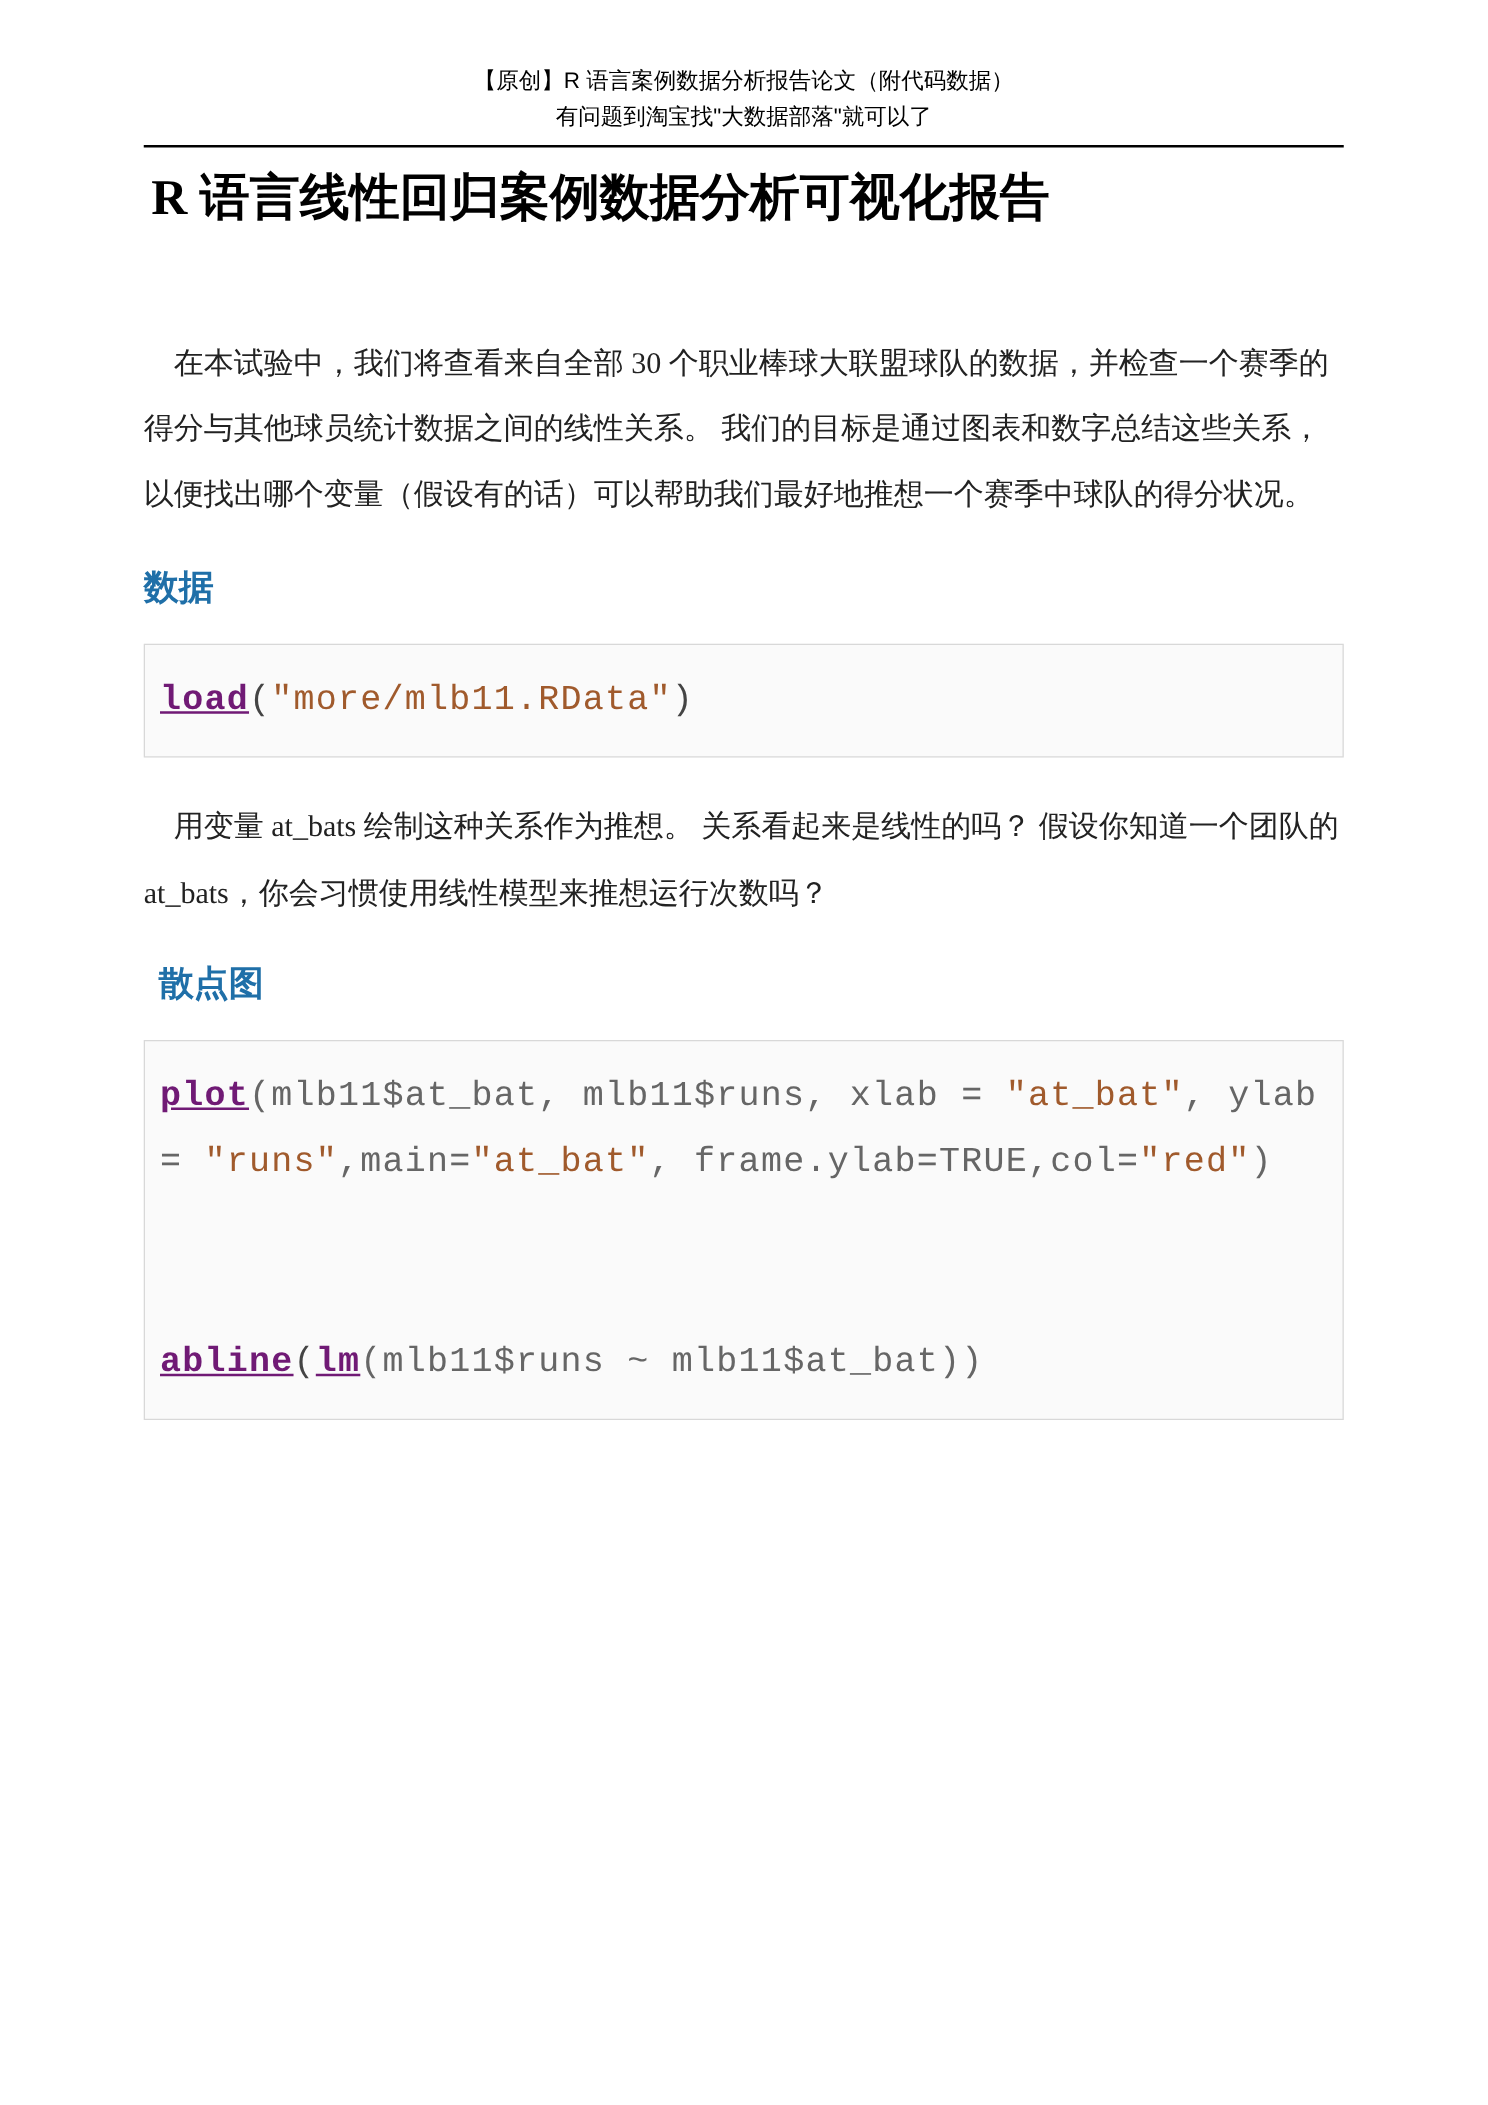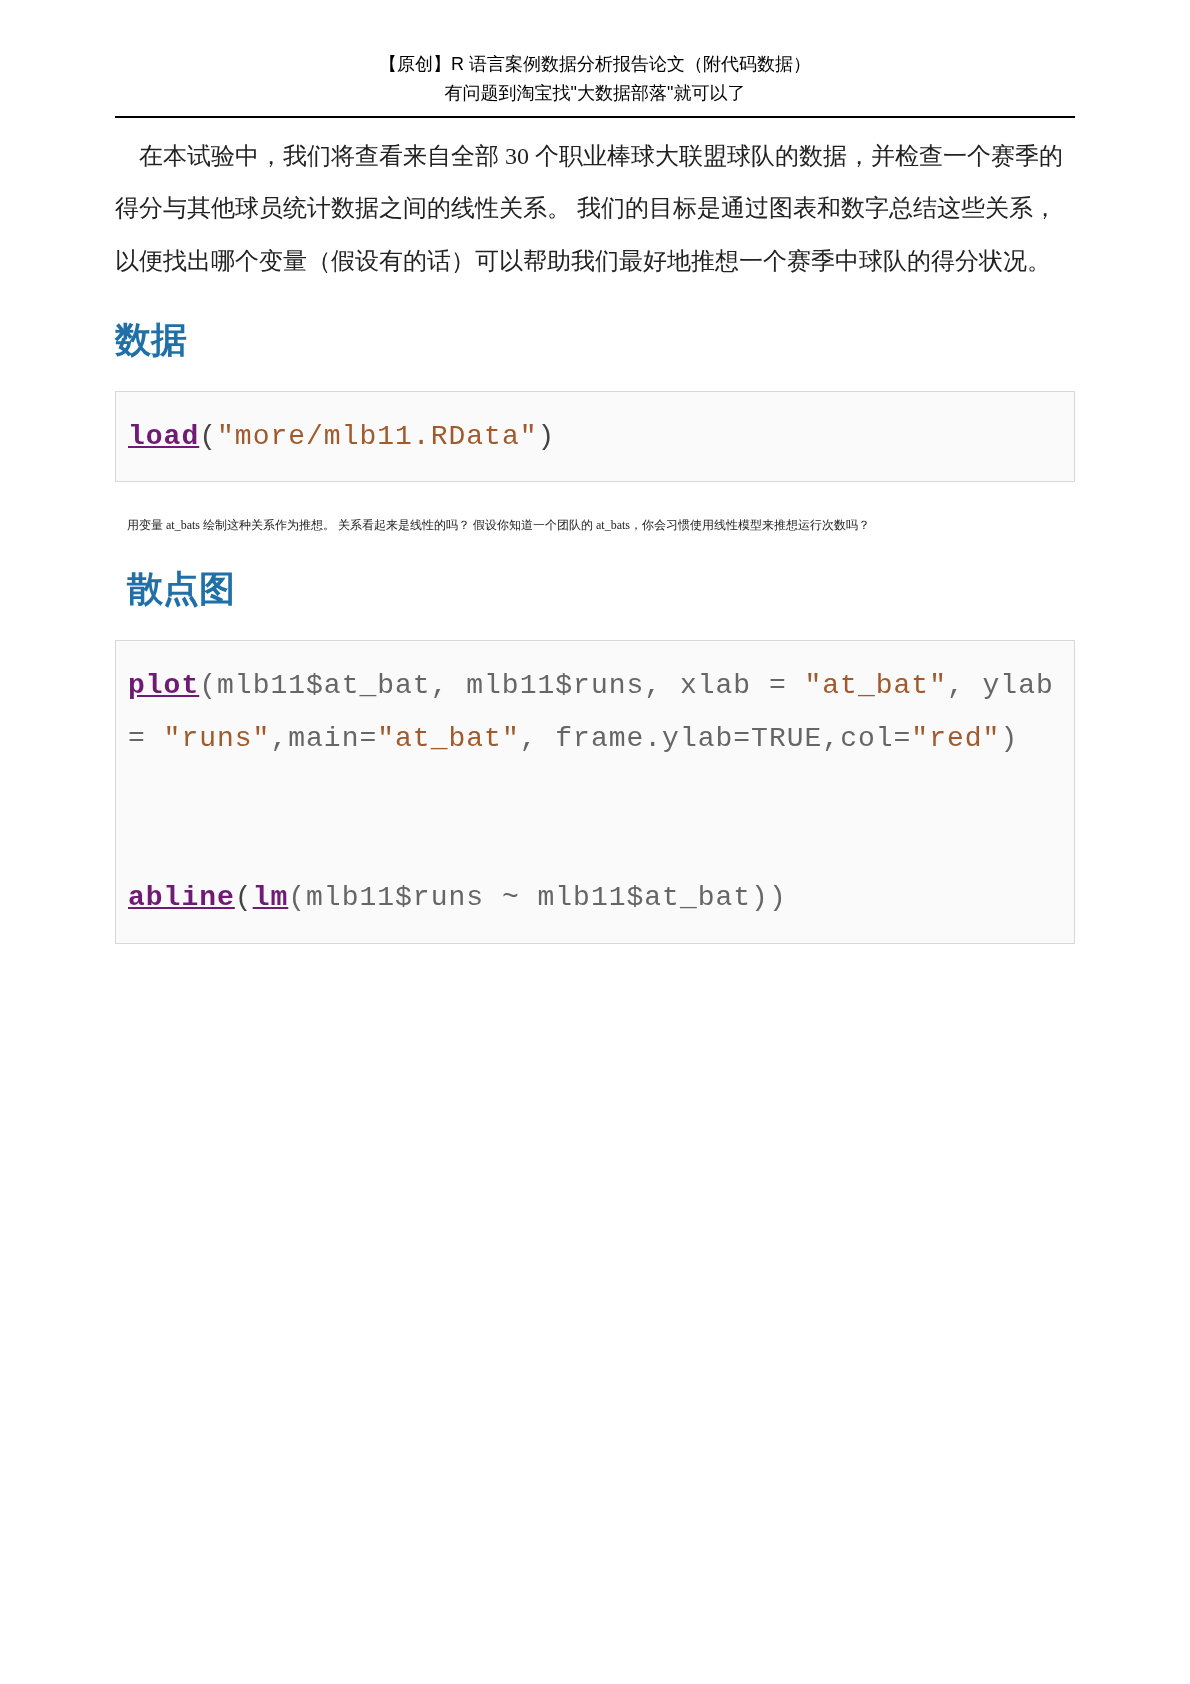--- a/index.html
+++ b/index.html
@@ -34,21 +34,21 @@
   }
   .intro {
     font-size: 24px;
     line-height: 2.2;
     color: #222;
     margin-bottom: 28px;
     text-indent: 1em;
     font-family: "SimSun", serif;
   }
   .section-heading {
-    font-size: 36px;
+    font-size: 28px;
     font-weight: bold;
     color: #1f6fa8;
     margin-bottom: 26px;
     font-family: "Microsoft YaHei", sans-serif;
   }
   .section-heading.indent {
     padding-left: 12px;
   }
   .code-block {
     border: 1px solid #d8d8d8;
@@ -60,38 +60,39 @@
     color: #555;
     margin-bottom: 30px;
     word-break: break-all;
     letter-spacing: 1px;
   }
   .kw { color: #701a75; font-weight: bold; text-decoration: underline; }
   .paren { color: #444; }
   .str { color: #a05a2c; }
   .arg { color: #666; }
   .body-text {
-    font-size: 12px;
+    font-size: 24px;
     line-height: 2.2;
     color: #222;
     margin-bottom: 26px;
     text-indent: 1em;
     font-family: "SimSun", serif;
   }
 </style>
 </head>
 <body>
 
 <div class="page">
   <div class="header">
     <div>【原创】R 语言案例数据分析报告论文（附代码数据）</div>
     <div>有问题到淘宝找"大数据部落"就可以了</div>
   </div>
   <hr class="hr-line">
 
+  <h1 class="title">R 语言线性回归案例数据分析可视化报告</h1>
 
   <p class="intro">在本试验中，我们将查看来自全部 30 个职业棒球大联盟球队的数据，并检查一个赛季的得分与其他球员统计数据之间的线性关系。 我们的目标是通过图表和数字总结这些关系，以便找出哪个变量（假设有的话）可以帮助我们最好地推想一个赛季中球队的得分状况。</p>
 
   <h2 class="section-heading">数据</h2>
 
   <div class="code-block">
     <span class="kw">load</span><span class="paren">(</span><span class="str">"more/mlb11.RData"</span><span class="paren">)</span>
   </div>
 
   <p class="body-text">用变量 at_bats 绘制这种关系作为推想。 关系看起来是线性的吗？  假设你知道一个团队的 at_bats，你会习惯使用线性模型来推想运行次数吗？</p>

